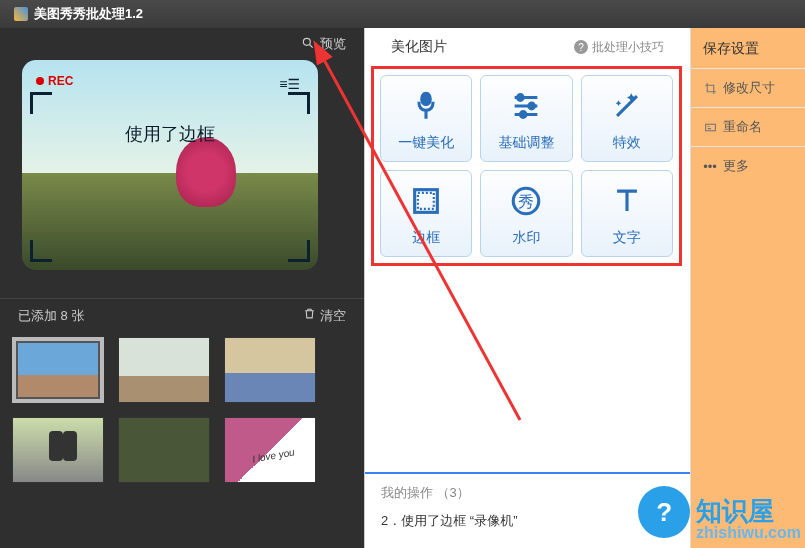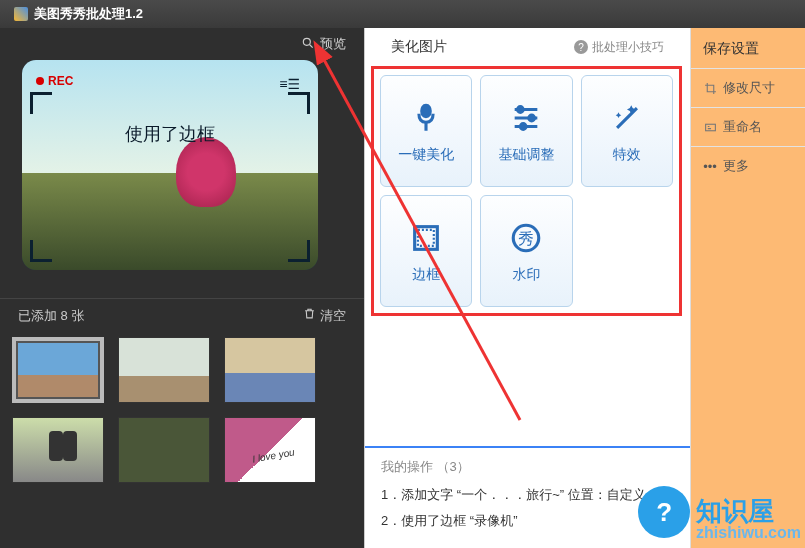--- a/index.html
+++ b/index.html
@@ -44,21 +44,21 @@
   .t6{background:linear-gradient(135deg,#c05a8a 50%,#fff 50%);position:relative;}
   .t6:after{content:"I love you";position:absolute;left:30%;top:50%;font-size:10px;font-style:italic;color:#333;transform:rotate(-10deg);}
 
   .center { flex: 1; background: #fff; border-left: 1px solid #ccc; border-right: 1px solid #ddd; display:flex; flex-direction:column; }
   .center-head{display:flex;justify-content:space-between;align-items:center;padding:10px 26px;font-size:14px;color:#333;}
   .center-head .tips{color:#888;font-size:12px;display:flex;align-items:center;cursor:pointer;}
   .center-head .tips .q{width:14px;height:14px;border-radius:50%;background:#999;color:#fff;font-size:10px;display:flex;align-items:center;justify-content:center;margin-right:4px;}
 
   .grid-wrap{border:3px solid #e33;margin:0 8px 0 6px;padding:6px;}
   .btn-grid{display:grid;grid-template-columns:repeat(3,1fr);gap:8px;}
-  .tool-btn{height:112px;background:linear-gradient(#fdfeff,#e8f2fb);border:1px solid #b8d4ec;border-radius:6px;display:flex;flex-direction:column;align-items:center;justify-content:center;cursor:pointer;color:#2a6db8;font-size:14px;}
+  .tool-btn{height:87px;background:linear-gradient(#fdfeff,#e8f2fb);border:1px solid #b8d4ec;border-radius:6px;display:flex;flex-direction:column;align-items:center;justify-content:center;cursor:pointer;color:#2a6db8;font-size:14px;}
   .tool-btn .ico{height:40px;display:flex;align-items:center;justify-content:center;margin-bottom:8px;}
   .tool-btn svg{width:34px;height:34px;fill:none;stroke:#2a6db8;stroke-width:2.2;}
 
   .ops-block{border-top:2px solid #3b82f6;margin-top:auto;padding:10px 16px;font-size:13px;color:#444;}
   .ops-block .ops-title{color:#888;margin-bottom:10px;}
   .ops-block .line{margin-bottom:8px;color:#333;}
 
   .right{width:114px;background:#fdba74;display:flex;flex-direction:column;font-size:13px;}
   .right-head{padding:12px 12px 10px 12px;color:#333;font-size:14px;}
   .right-item{padding:10px 12px;border-top:1px solid #e3e3e3;color:#555;display:flex;align-items:center;cursor:pointer;}
@@ -192,26 +192,33 @@
         </div>
         <div class="tool-btn">
           <div class="ico">
               <svg viewBox="0 0 24 24">
                 <circle cx="12" cy="12" r="9"></circle>
                 <text x="12" y="16" text-anchor="middle" font-size="11" fill="#2a6db8" stroke="none">秀</text>
               </svg>
             </div>
           <span>水印</span>
         </div>
+        <div class="tool-btn">
+          <div class="ico">
+              <svg viewBox="0 0 24 24">
+                <path d="M5 5h14M12 5v14"></path>
+              </svg>
+            </div>
+          <span>文字</span>
+        </div>
       </div>
     </div>
 
     <div class="ops-block">
       <div class="ops-title">我的操作 （3）</div>
-      <div class="line">1．添加文字 “一个．．．旅行~” 位置：自定义</div>
       <div class="line">2．使用了边框 “录像机”</div>
     </div>
   </div>
 
   <div class="right">
     <div class="right-head">保存设置</div>
     <div class="right-item">
       <span class="ri">
           <svg width="13" height="13" viewBox="0 0 24 24" stroke="#777" fill="none" stroke-width="2">
             <path d="M6 2v16h16M2 6h16v16"></path>

